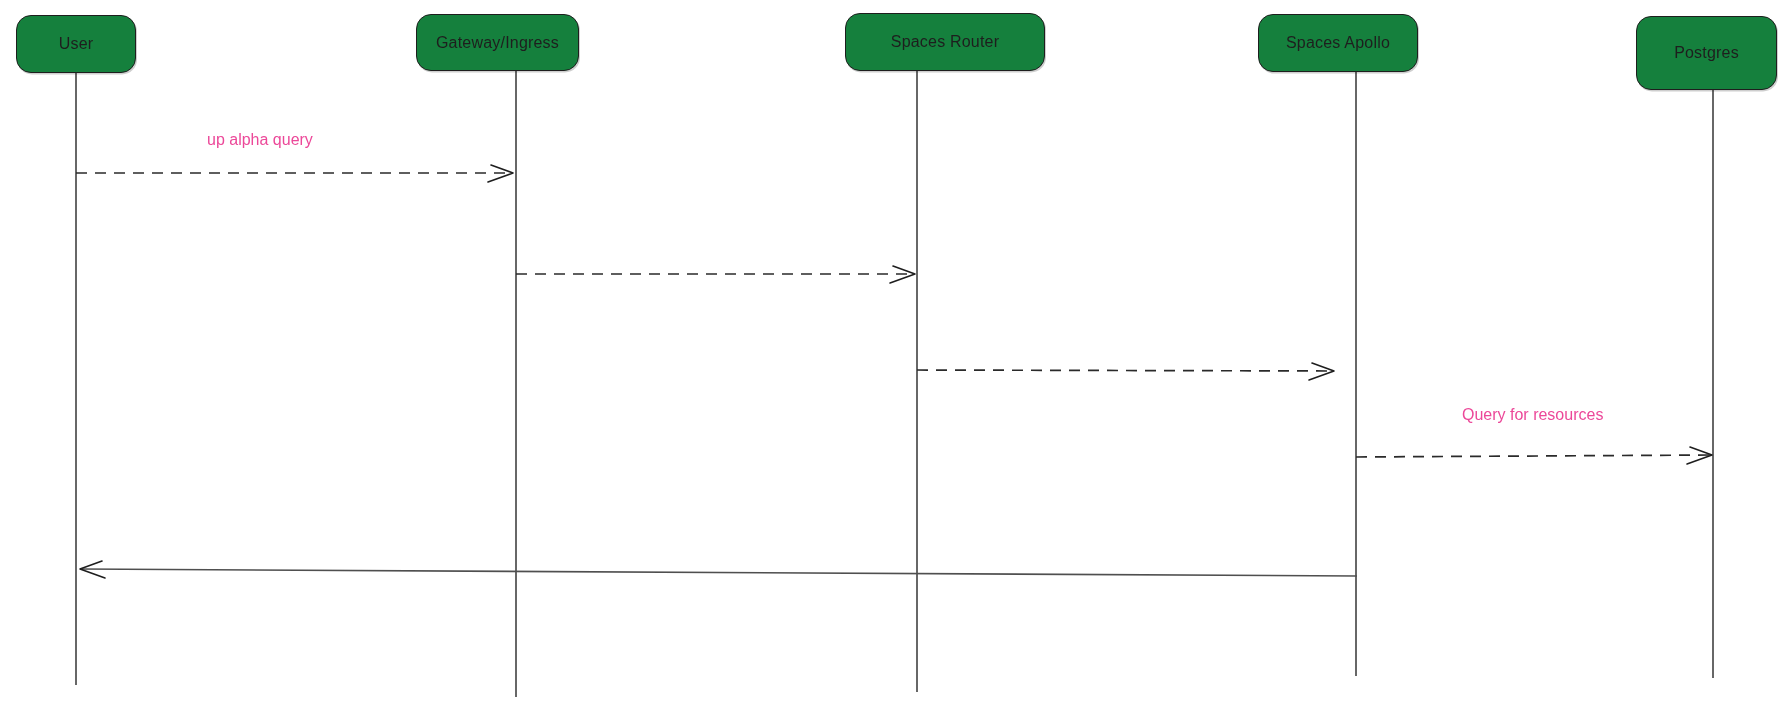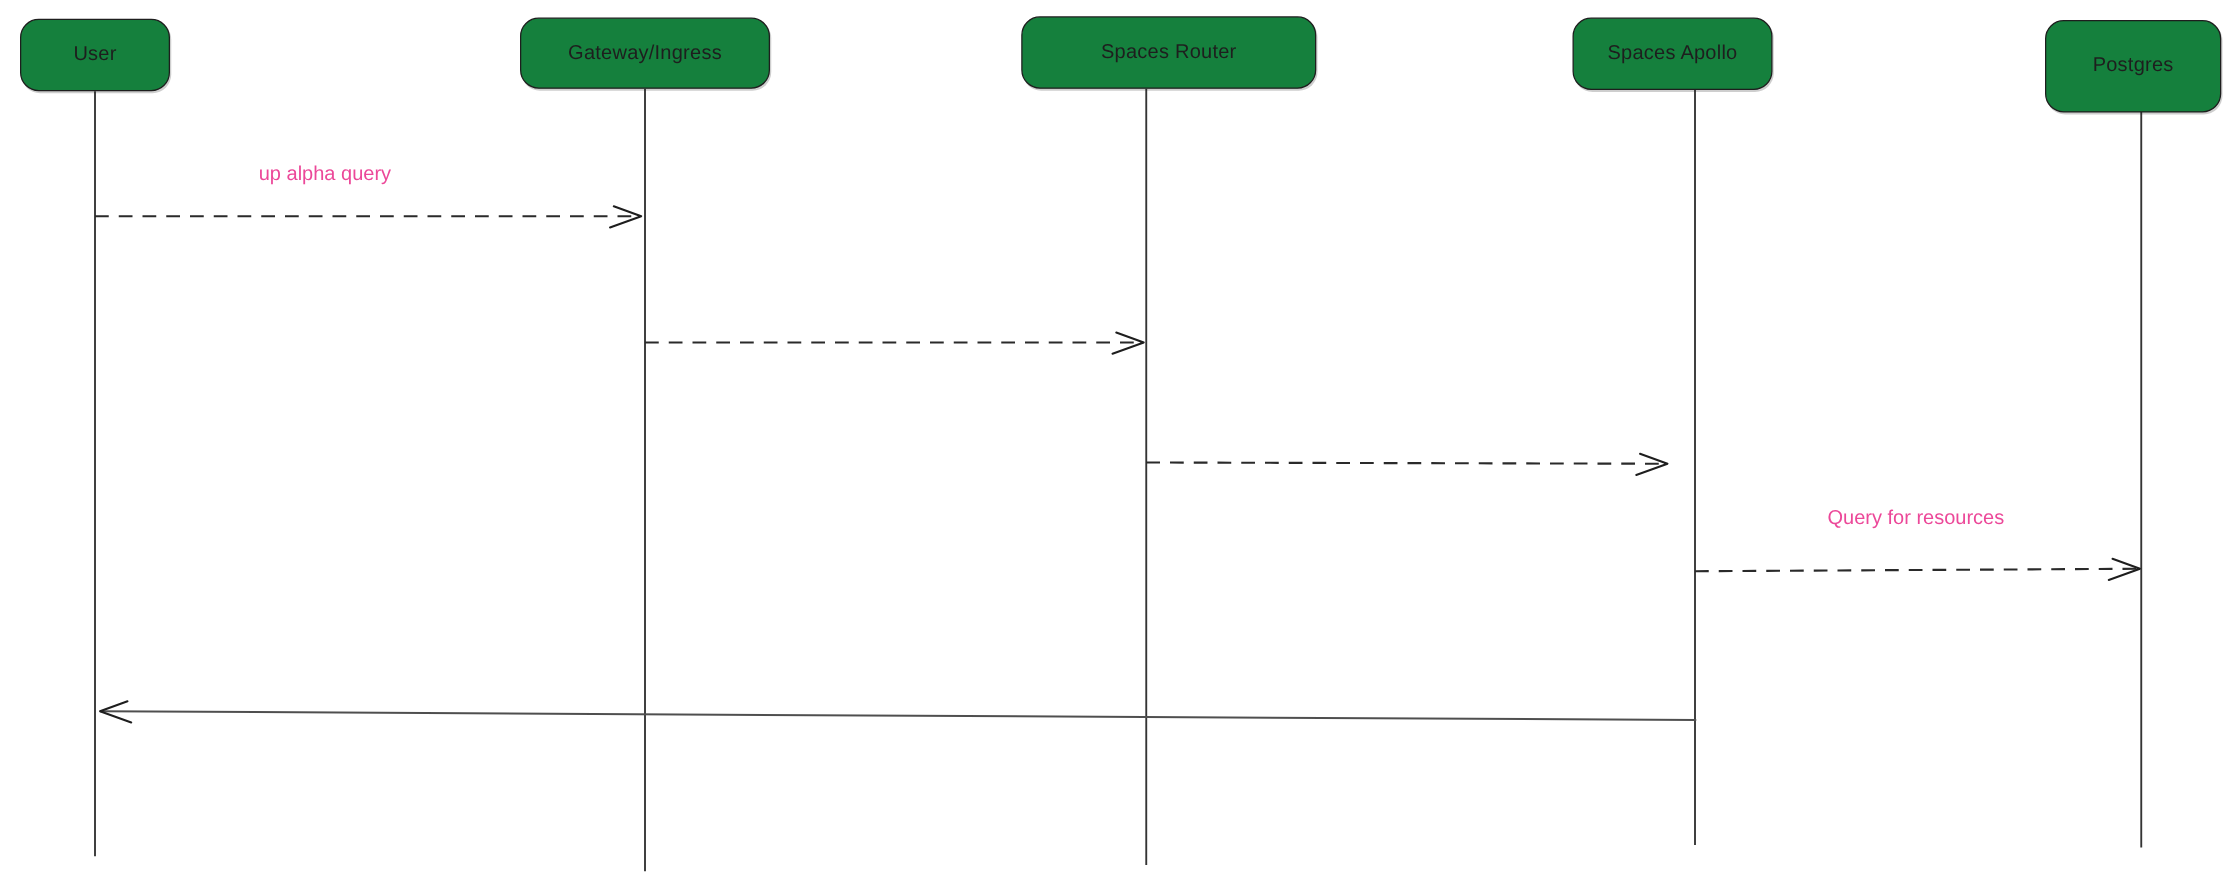--- a/index.html
+++ b/index.html
@@ -60,24 +60,24 @@
       <polyline points="1690,447 1712,455 1687,464" class="arrow-head"></polyline>
       <line x1="1357" y1="576" x2="80" y2="569" class="msg-line-solid"></line>
       <polyline points="102,561 80,569 105,578" class="arrow-head"></polyline>
     </svg>
   <div id="node-layer" class="layer">
       <div class="msg-label" style="left: 207px; top: 131px;">up alpha query</div>
       <div class="msg-label" style="left: 1441px; top: 406px; margin-left: 21px;">Query for resources</div>
       <div class="actor" style="left: 16px; top: 15px; width: 120px; height: 58px;">
         <span class="actor-label">User</span>
       </div>
-      <div class="actor" style="left: 416px; top: 14px; width: 200px; height: 57px;">
+      <div class="actor" style="left: 416px; top: 14px; width: 163px; height: 57px;">
         <span class="actor-label">Gateway/Ingress</span>
       </div>
-      <div class="actor" style="left: 817px; top: 13px; width: 236px; height: 58px;">
+      <div class="actor" style="left: 845px; top: 13px; width: 200px; height: 58px;">
         <span class="actor-label">Spaces Router</span>
       </div>
       <div class="actor" style="left: 1258px; top: 14px; width: 160px; height: 58px;">
         <span class="actor-label">Spaces Apollo</span>
       </div>
       <div class="actor" style="left: 1636px; top: 16px; width: 141px; height: 74px;">
         <span class="actor-label">Postgres</span>
       </div>
     </div>
 </div>

